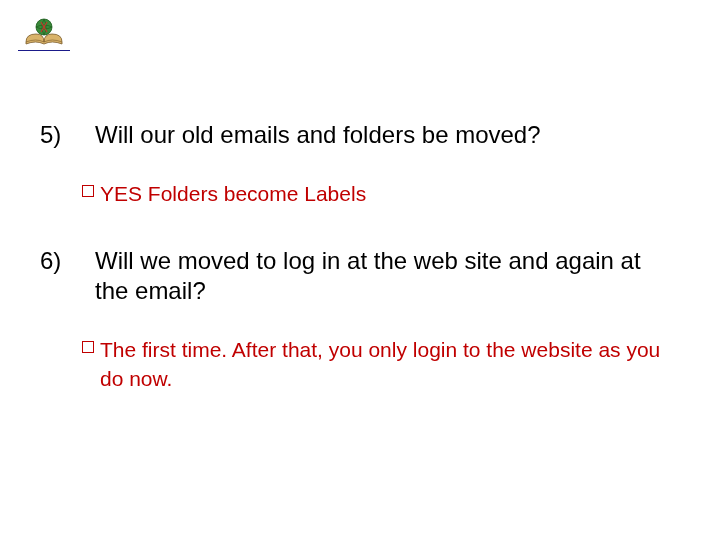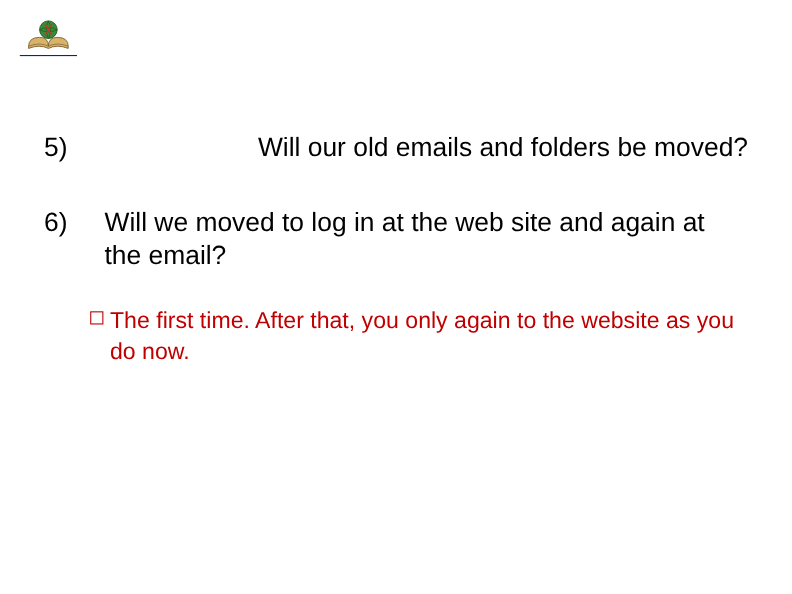--- a/index.html
+++ b/index.html
@@ -39,21 +39,21 @@
     .question {
       font-size: 24px;
       color: #000;
       line-height: 1.25;
       display: flex;
     }
     .q-num {
       width: 55px;
       flex-shrink: 0;
     }
-    .q-text { flex: 1; text-align: right; }
+    .q-text { flex: 1; }
     .q-text-indent { flex: 1; }
     .answer {
       margin-top: 30px;
       margin-left: 42px;
       font-size: 21px;
       color: #c00000;
       line-height: 1.35;
       display: flex;
       align-items: flex-start;
     }
@@ -86,26 +86,30 @@
   <div class="logo-line"></div>
 </div>
 
 <div class="content">
 
   <div class="qa-block">
     <div class="question">
       <span class="q-num">5)</span>
       <span class="q-text">Will our old emails and folders be moved?</span>
     </div>
+    <div class="answer">
+      <span class="bullet-sq"></span>
+      <span class="ans-text">YES   Folders become Labels</span>
+    </div>
   </div>
 
   <div class="qa-block">
     <div class="question">
       <span class="q-num">6)</span>
       <span class="q-text-indent">Will we moved to log in at the web site and again at the email?</span>
     </div>
     <div class="answer">
       <span class="bullet-sq"></span>
-      <span class="ans-text">The first time. After that, you only again to the website as  you do now.</span>
+      <span class="ans-text">The first time. After that, you only login to the website as  you do now.</span>
     </div>
   </div>
 
 </div>
 
 </body></html>

